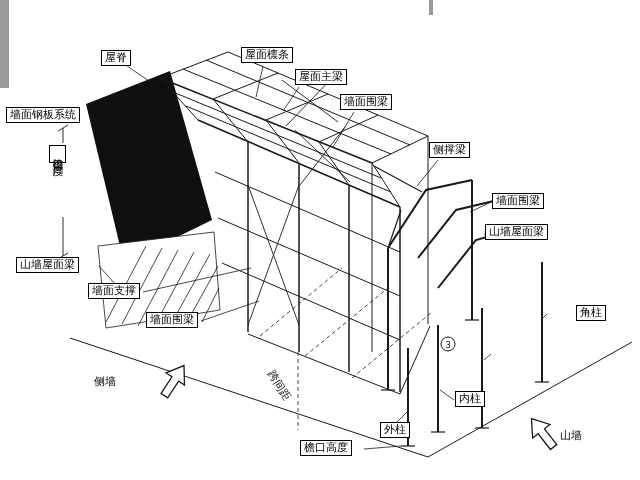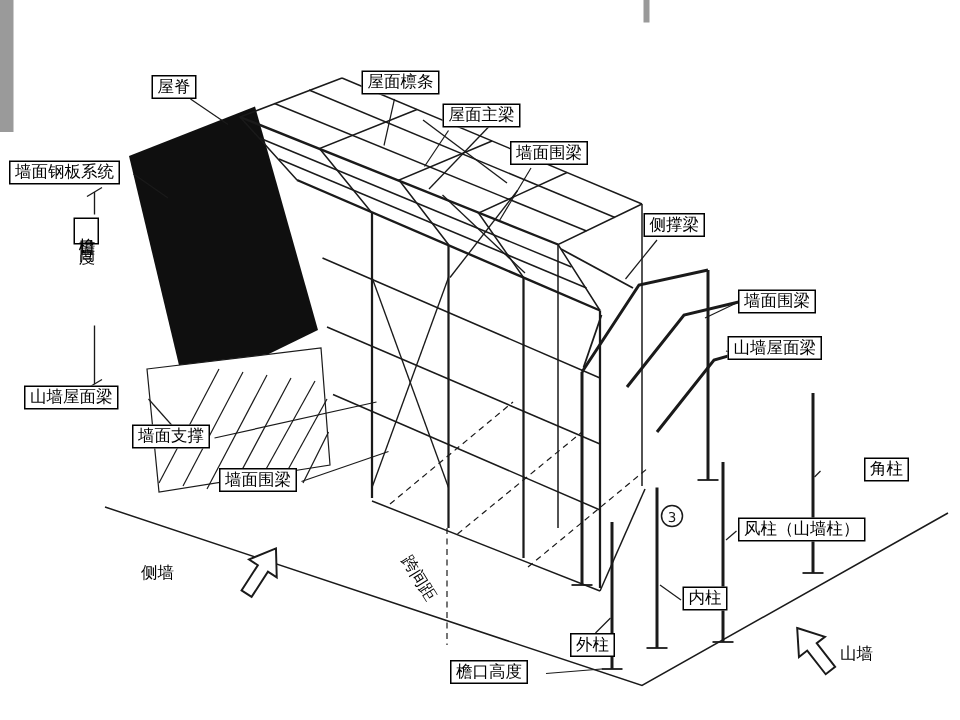--- a/index.html
+++ b/index.html
@@ -158,21 +158,20 @@
   <div class="lbl box" style="left:340px;top:94px">墙面围梁</div>
   <div class="lbl box" style="left:429px;top:142px">侧撑梁</div>
   <div class="lbl box" style="left:6px;top:107px">墙面钢板系统</div>
   <div class="lbl box vert" style="left:49px;top:145px">檐口高度</div>
   <div class="lbl box" style="left:492px;top:193px">墙面围梁</div>
   <div class="lbl box" style="left:485px;top:224px">山墙屋面梁</div>
   <div class="lbl box" style="left:16px;top:257px">山墙屋面梁</div>
   <div class="lbl box" style="left:88px;top:283px">墙面支撑</div>
   <div class="lbl box" style="left:146px;top:312px">墙面围梁</div>
   <div class="lbl box" style="left:576px;top:305px">角柱</div>
-  <div class="lbl box" style="left:492px;top:345px">风柱（山墙柱）</div>
   <div class="lbl" style="left:94px;top:375px">侧墙</div>
   <div class="lbl rot" style="left:276px;top:368px">跨间距</div>
   <div class="lbl box" style="left:455px;top:391px">内柱</div>
   <div class="lbl box" style="left:380px;top:422px">外柱</div>
   <div class="lbl box" style="left:300px;top:440px">檐口高度</div>
   <div class="lbl" style="left:560px;top:429px">山墙</div>
 
 </div>
 
 </body></html>

